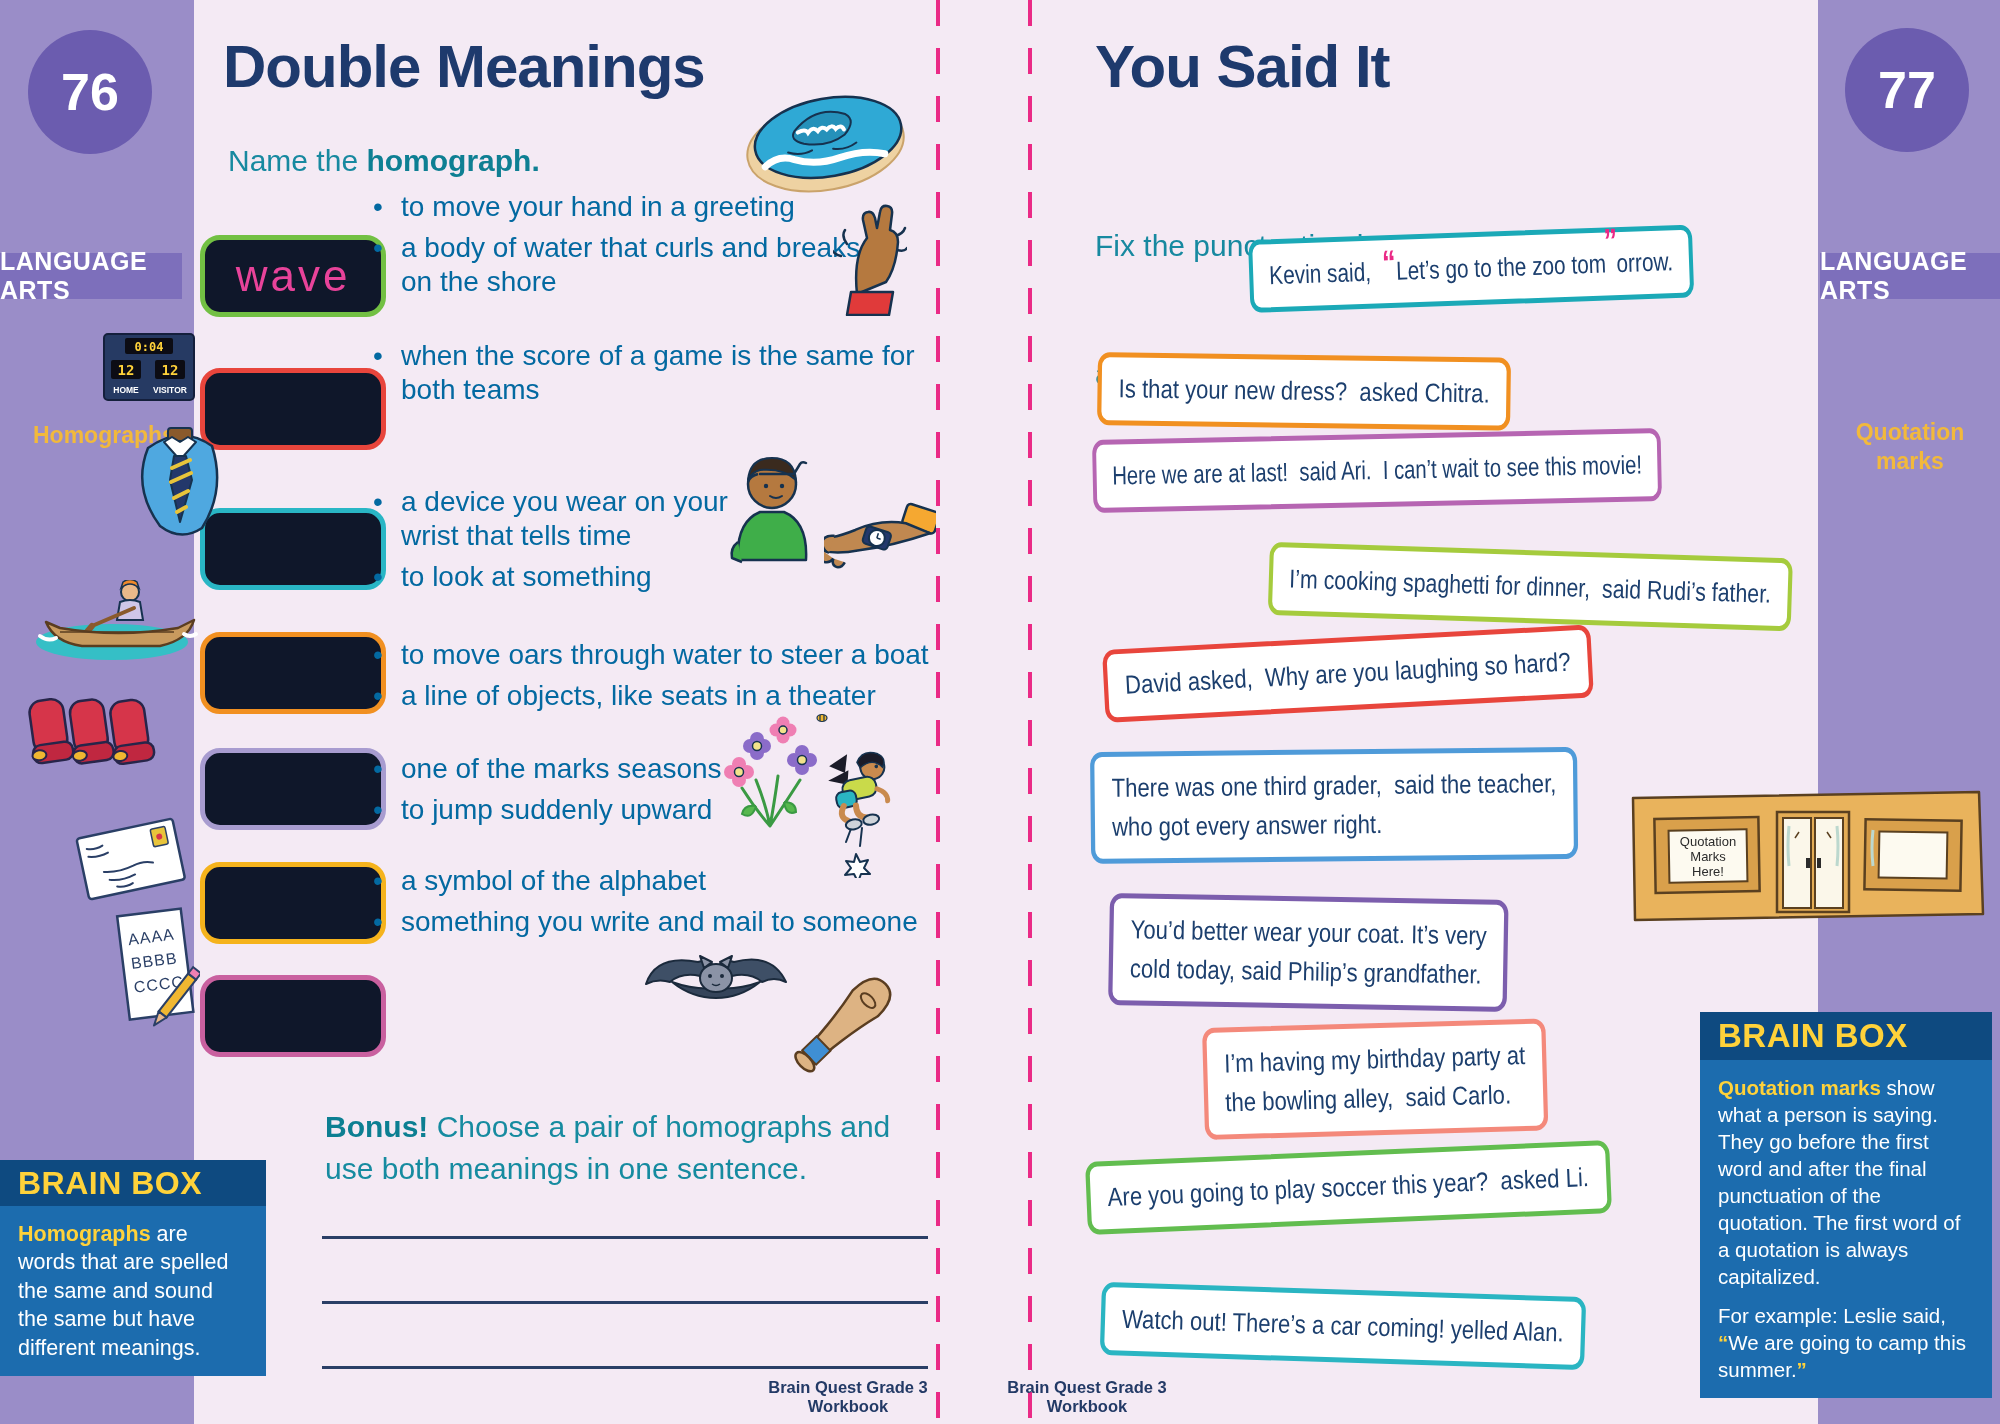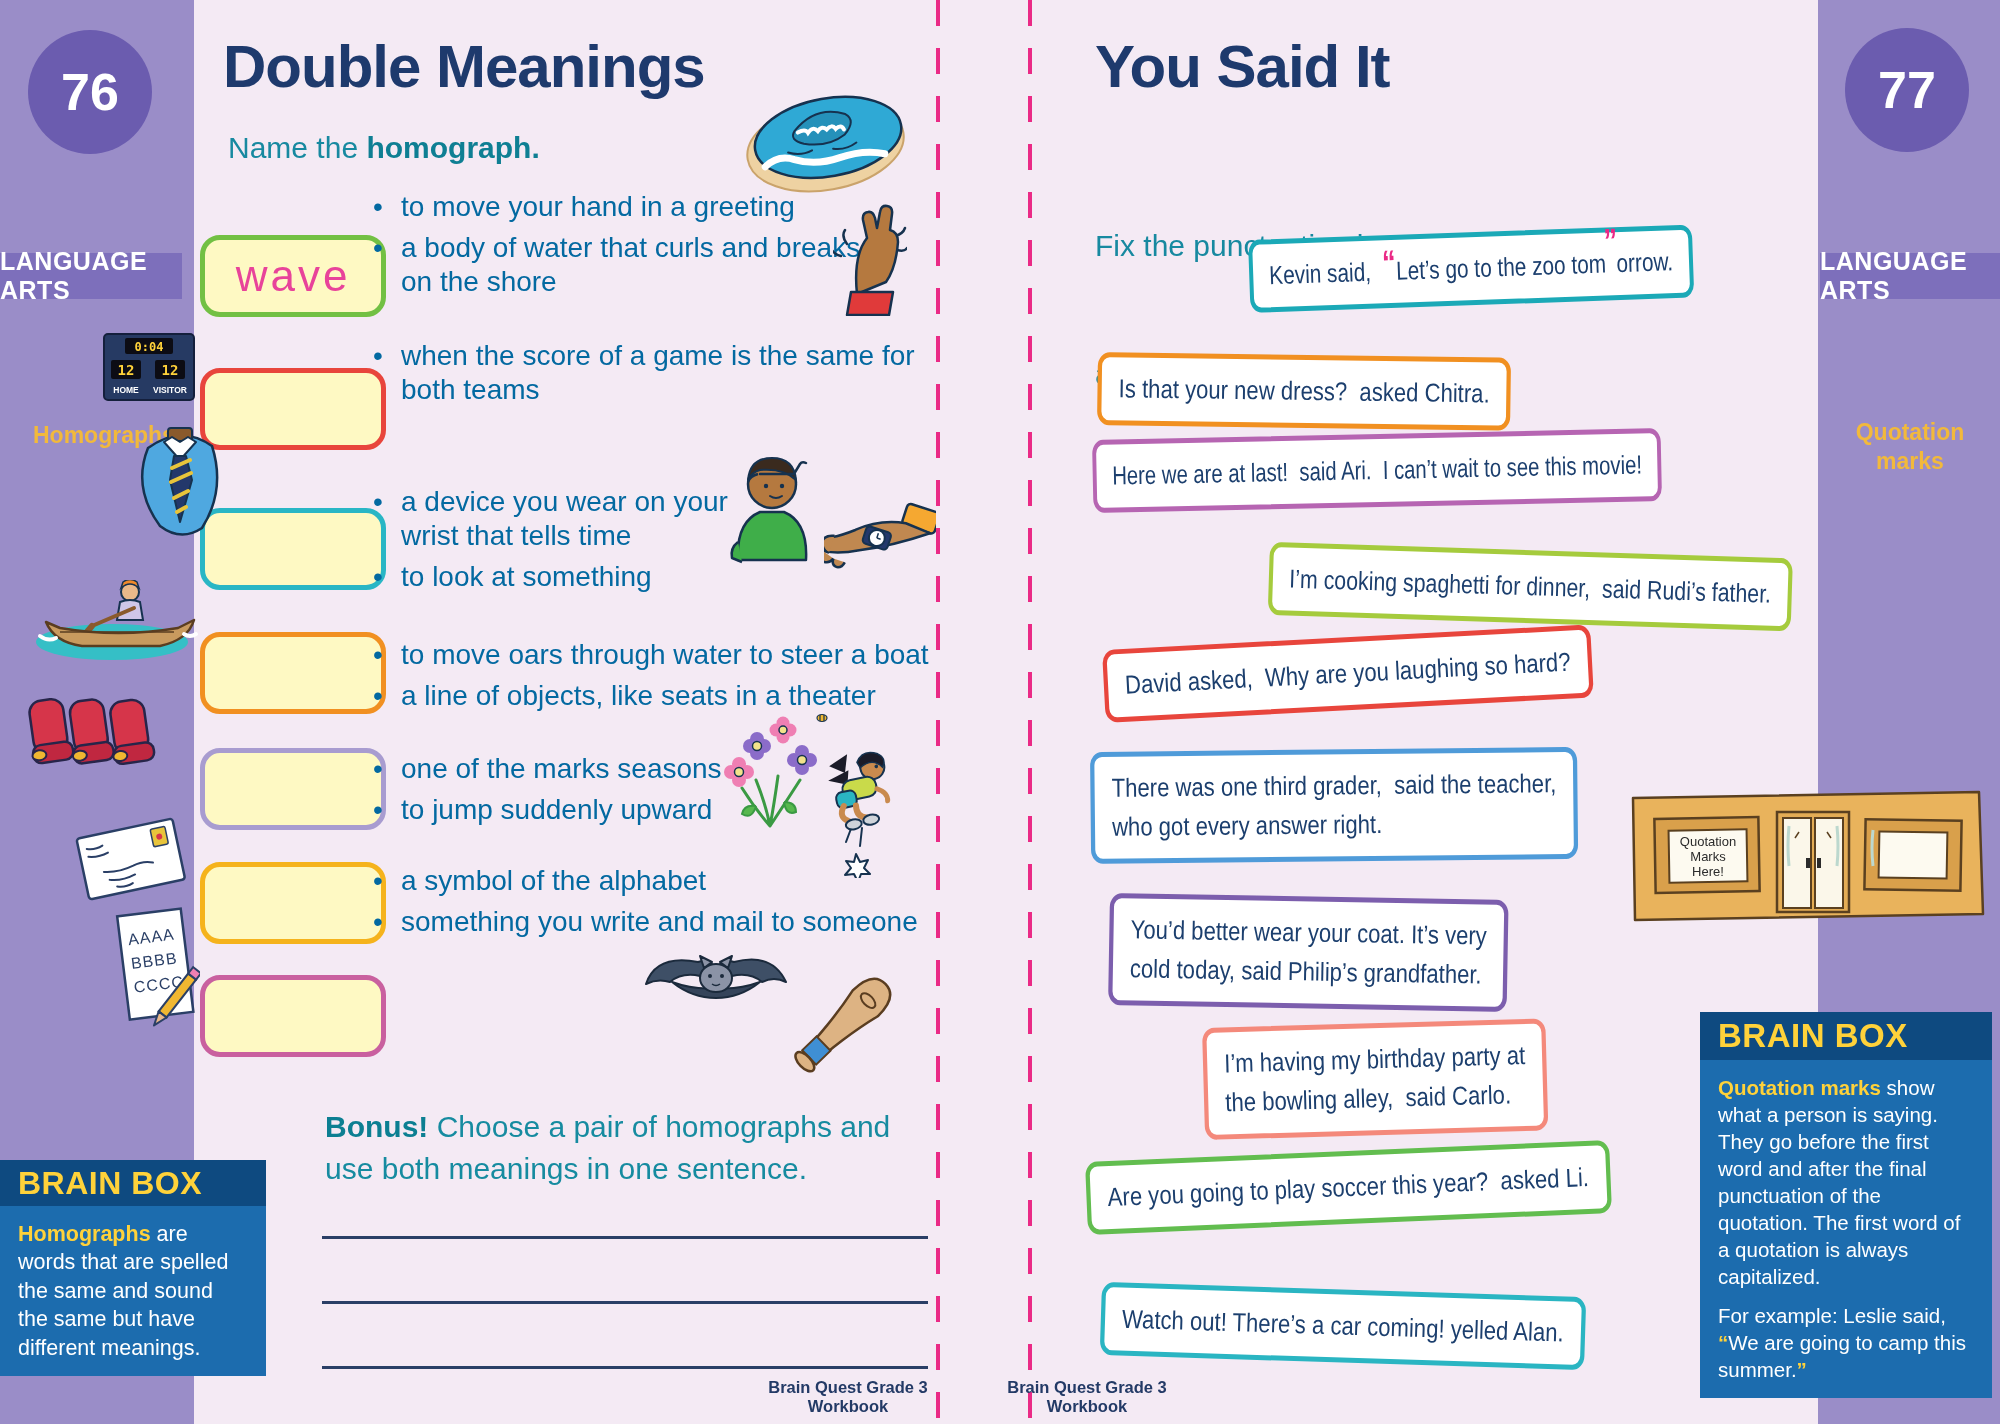--- a/index.html
+++ b/index.html
@@ -12,21 +12,21 @@
   .page-circle{position:absolute;width:124px;height:124px;border-radius:50%;background:#6b5caf;
                color:#fff;font-size:52px;font-weight:bold;display:flex;align-items:center;justify-content:center;}
   .subject-band{position:absolute;top:253px;height:46px;background:#7d6fbb;color:#fff;
                 font-weight:bold;font-size:25px;letter-spacing:.5px;display:flex;align-items:center;justify-content:center;}
   .topic-label{position:absolute;color:#f2b93b;font-weight:bold;font-size:23px;line-height:1.25;}
   
   .page-title{position:absolute;color:#1e3a6d;font-weight:bold;font-size:60px;letter-spacing:-1px;}
   .instr{position:absolute;color:#1789a0;font-size:30px;line-height:1.42;white-space:pre-wrap;}
   .instr b{color:#0e7f93;}
   
-  .abox{position:absolute;left:200px;width:176px;height:72px;background:#fef9c3;border:5px solid #ccc;
+  .abox{position:absolute;left:200px;width:176px;height:72px;background:#0f172a;border:5px solid #ccc;
         border-radius:20px;display:flex;align-items:center;justify-content:center;}
   .abox .answer{color:#e8439a;font-size:44px;letter-spacing:3px;}
   .clues{position:absolute;left:373px;color:#0369a1;font-size:28px;}
   .clue{white-space:pre-wrap;padding-left:28px;text-indent:-28px;margin-bottom:7px;line-height:1.22;}
   .dot{display:inline-block;width:28px;text-indent:0;}
   
   .bonus{position:absolute;left:325px;top:1106px;font-size:30px;line-height:1.4;color:#168ba0;white-space:pre-wrap;}
   .bonus b{color:#0c7f92;}
   .writing-line{position:absolute;left:322px;width:606px;border-top:3px solid #2a3f66;}
   
@@ -84,21 +84,21 @@
     <span>LANGUAGE ARTS</span>
   </div>
 
   <div class="topic-label" style="left:33px;top:421px;">Homographs</div>
   <div class="topic-label" style="left:1845px;top:418px;width:130px;text-align:center;">
     <div>Quotation</div>
     <div>marks</div>
   </div>
 
   <div class="page-title" style="left:223px;top:32px;">Double Meanings</div>
-  <div class="instr" style="left:228px;top:127px;"><span>Name the </span><b>homograph.</b></div>
+  <div class="instr" style="left:228px;top:140px;"><span>Name the </span><b>homograph.</b></div>
 
   <div class="abox" style="top: 235px; border-color: rgb(114, 192, 67);">
     <span class="answer">wave</span>
     </div>
   <div class="abox" style="top: 368px; border-color: rgb(232, 69, 60);"></div>
   <div class="abox" style="top: 508px; border-color: rgb(41, 182, 197);"></div>
   <div class="abox" style="top: 632px; border-color: rgb(241, 144, 33);"></div>
   <div class="abox" style="top: 748px; border-color: rgb(168, 156, 208);"></div>
   <div class="abox" style="top: 862px; border-color: rgb(245, 179, 28);"></div>
   <div class="abox" style="top: 975px; border-color: rgb(201, 96, 159);"></div>

